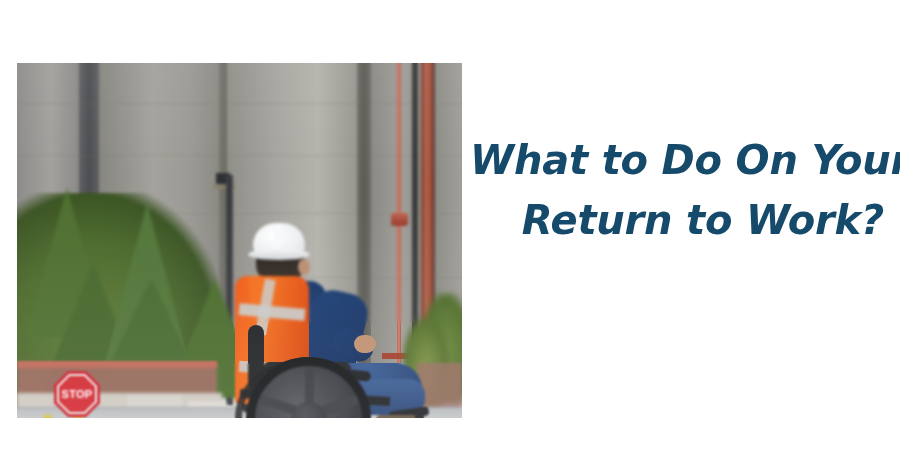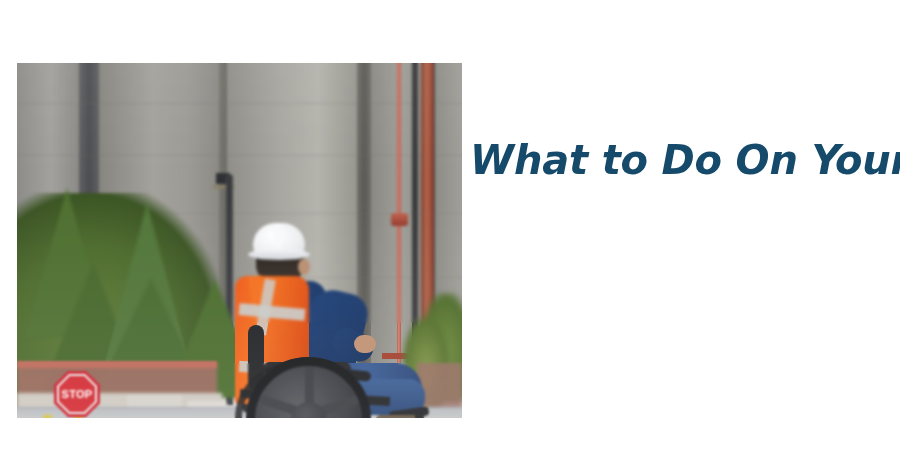--- a/index.html
+++ b/index.html
@@ -280,15 +280,16 @@
 
     <div class="ph" id="caster-fork"></div>
 
     <div class="ph" id="dof"></div>
     <div class="ph" id="dof2"></div>
     <div class="ph" id="glow"></div>
   </div>
 
   <div id="headline">
     <span class="ln">What to Do On Your</span>
+    <span class="ln">Return to Work?</span>
   </div>
 
 </div>
 
 </body></html>

